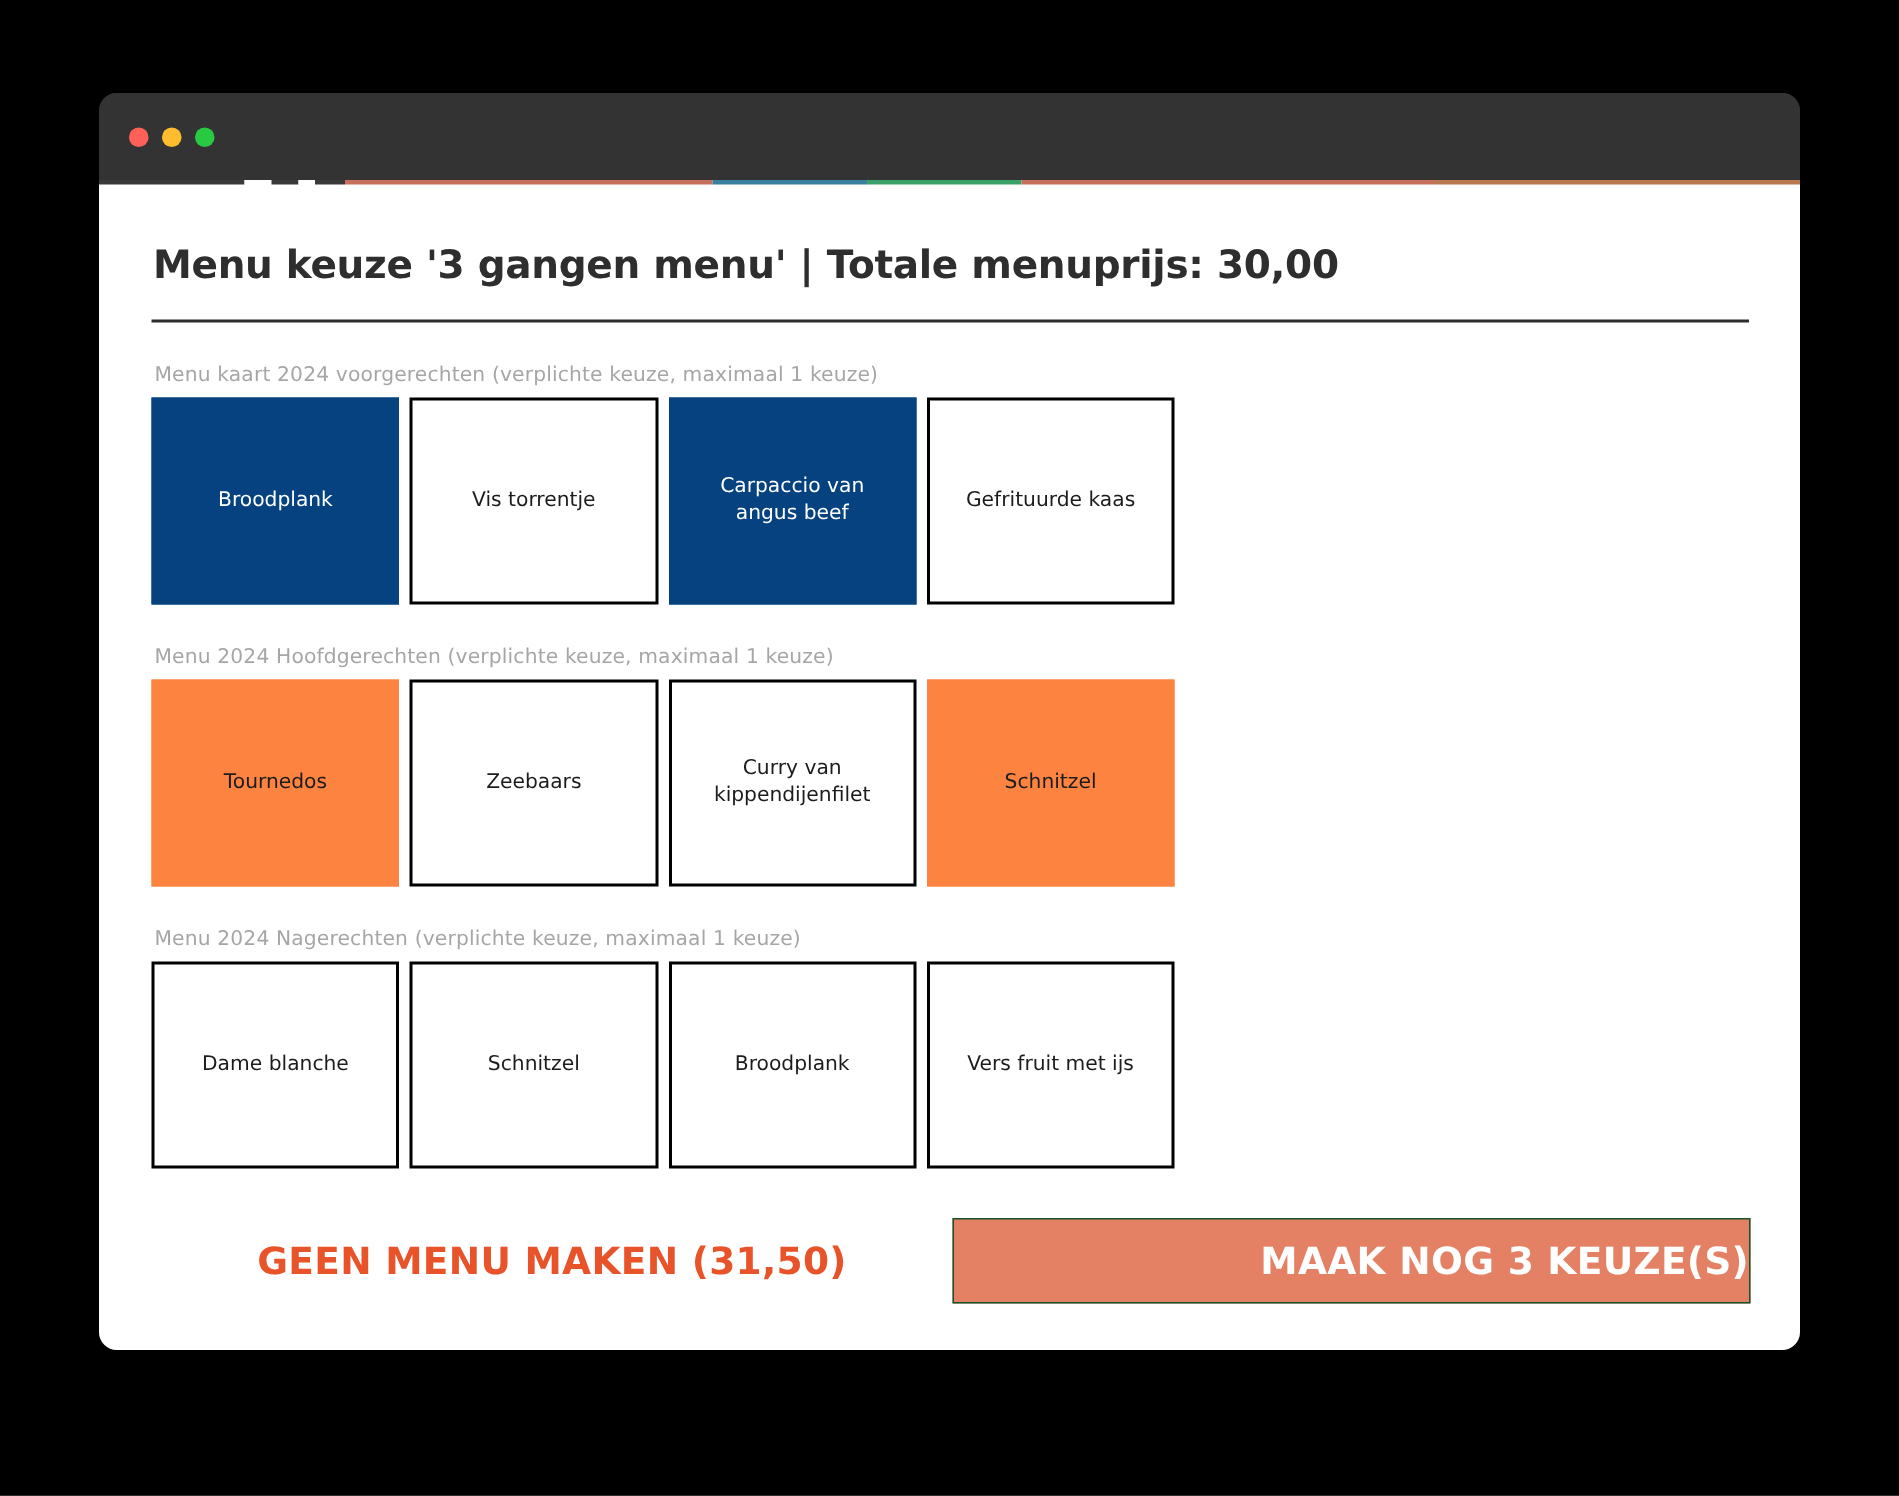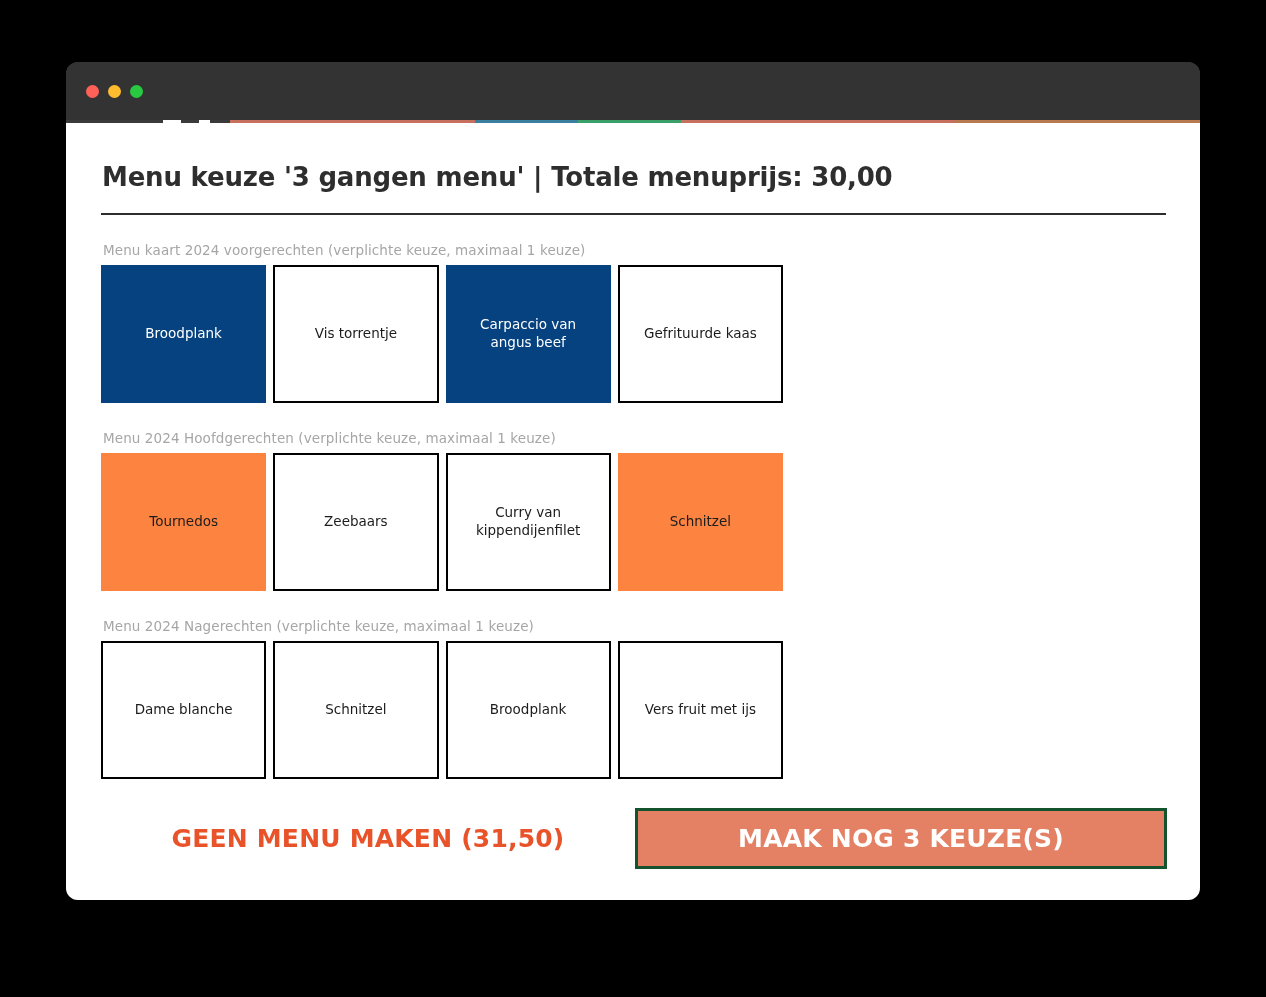--- a/index.html
+++ b/index.html
@@ -158,27 +158,27 @@
     font-weight: bold;
     letter-spacing: 0.2px;
     text-align: center;
     cursor: pointer;
     padding: 12px 0;
   }
 
   .btn-primary {
     flex: 0 0 532px;
     background: #e48063;
-    border: 3px solid #14532d;
+    border: 1px solid #14532d;
     color: #ffffff;
     font-family: "DejaVu Sans", sans-serif;
     font-size: 25px;
     font-weight: bold;
     letter-spacing: 0.2px;
-    text-align: center;
+    text-align: right;
     cursor: pointer;
     padding: 13px 0;
   }
 </style>
 </head>
 <body>
 
 <div class="screen">
 
   <div class="window">

